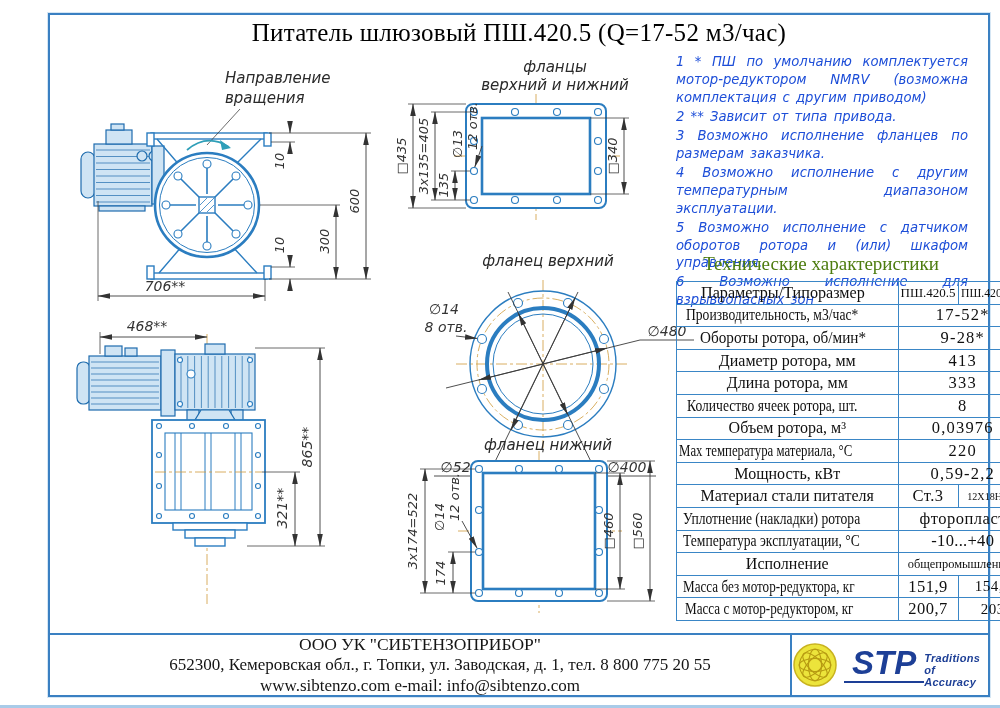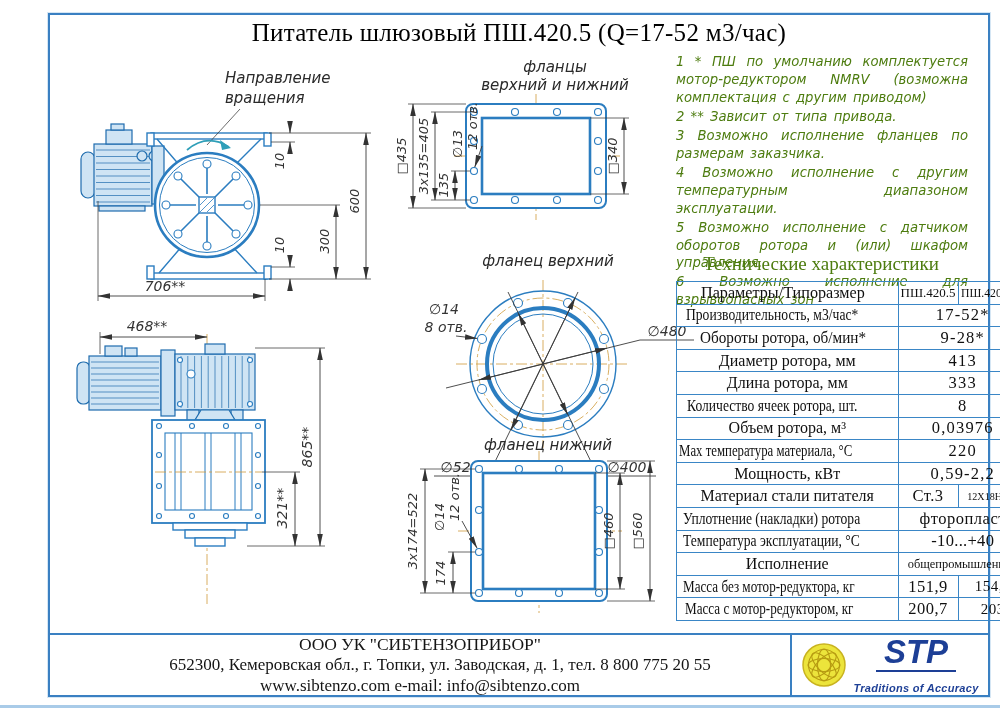--- a/index.html
+++ b/index.html
@@ -4,21 +4,21 @@
 <style>
   html,body{margin:0;padding:0;background:#fff;}
   body{width:1000px;height:708px;position:relative;font-family:"Liberation Sans",sans-serif;overflow:hidden;}
   .frame{position:absolute;left:48px;top:13px;width:942px;height:684px;border:2px solid #3a80c2;
          box-sizing:border-box;box-shadow:0 0 0 1px #d5e6f4;background:#fff;}
   .bottom-edge{position:absolute;left:0;right:0;bottom:0;height:3px;background:#a9cbe8;}
   .title{position:absolute;left:48px;top:19px;width:942px;text-align:center;
          font-family:"Liberation Serif",serif;font-size:25px;color:#000000;letter-spacing:.3px;}
   .notes{position:absolute;left:676px;top:53px;width:292px;
          font-family:"DejaVu Sans",sans-serif;font-style:italic;font-size:13.2px;
-         color:#4d7c0f;line-height:1.36;text-align:justify;word-spacing:2px;}
+         color:#1d4ed8;line-height:1.36;text-align:justify;word-spacing:2px;}
   .notes p{margin:0 0 1px 0;}
   .spec-heading{position:absolute;left:676px;top:253px;width:290px;text-align:center;
          font-family:"Liberation Serif",serif;font-size:19px;color:#4d7c0f;}
   table.spec{position:absolute;left:676px;top:281px;border-collapse:collapse;
          font-family:"Liberation Serif",serif;color:#101010;table-layout:fixed;}
   table.spec td,table.spec th{border:1.6px solid #3a86c6;padding:0 2px;height:21.6px;
          overflow:hidden;white-space:nowrap;}
   th.ph{font-size:17px;font-weight:normal;text-align:center;}
   th.hm{font-size:13px;font-weight:normal;text-align:center;padding:0;}
   td.pname{font-size:16px;text-align:center;}
@@ -28,21 +28,21 @@
   .cx{display:inline-block;transform-origin:0 50%;}
   .c95{transform:scaleX(.95);} .c90{transform:scaleX(.90);} .c85{transform:scaleX(.85);}
   .c82{transform:scaleX(.82);} .c80{transform:scaleX(.80);} .c92c{transform:scaleX(.92);transform-origin:50% 50%;}
   .footer{position:absolute;left:48px;top:633px;width:942px;height:64px;box-sizing:border-box;
          border:2px solid #3a80c2;display:flex;background:#fff;}
   .footer-left{width:742px;box-sizing:border-box;border-right:2px solid #3a80c2;display:flex;
          flex-direction:column;justify-content:center;text-align:center;
          font-family:"Liberation Serif",serif;color:#151515;line-height:1.22;}
   .f-company{font-size:17.5px;} .f-address{font-size:17px;padding-left:40px;} .f-web{font-size:17px;}
   .footer-right{flex:1;display:flex;align-items:center;justify-content:center;gap:6px;}
-  .stp-col{display:flex;flex-direction:column;align-items:center;}
+  .stp-col{display:flex;align-items:center;}
   .stp-word{font-family:"Liberation Sans",sans-serif;font-style:italic;font-weight:bold;
          font-size:33px;color:#1d3f96;line-height:.95;padding:0 8px 3px;border-bottom:2.5px solid #1d3f96;}
   .stp-tag{font-family:"Liberation Sans",sans-serif;font-style:italic;font-weight:bold;
          font-size:11px;color:#1d3f96;padding-top:10px;letter-spacing:.3px;}
   svg{position:absolute;overflow:visible;}
   .dim{font:italic 13px "DejaVu Sans",sans-serif;fill:#333;}
   .dimb{font:italic 14px "DejaVu Sans",sans-serif;fill:#333;}
   .dlabel{font:italic 15px "DejaVu Sans",sans-serif;fill:#2a2a2a;}
   .dl{stroke:#3a3a3a;stroke-width:.9;fill:none;}
   .ext{stroke:#3a3a3a;stroke-width:.75;fill:none;}

